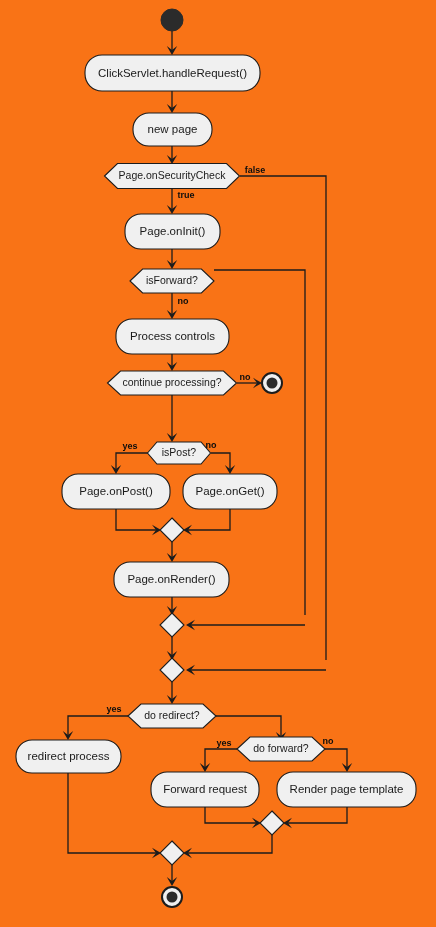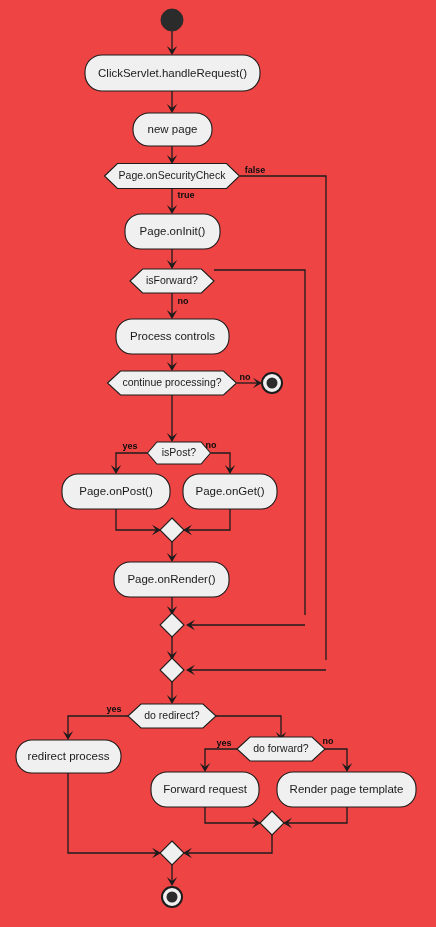--- a/index.html
+++ b/index.html
@@ -11,21 +11,21 @@
   body {
     width: 436px;
     height: 927px;
     overflow: hidden;
     font-family: "Liberation Sans", sans-serif;
   }
   #diagram-root {
     position: relative;
     width: 436px;
     height: 927px;
-    background: #ef4444;
+    background: #f97316;
   }
   svg#activity-diagram {
     display: block;
     width: 436px;
     height: 927px;
   }
   .node-shape {
     fill: #f0f0f0;
     stroke: #1c1c1c;
     stroke-width: 1.1;

